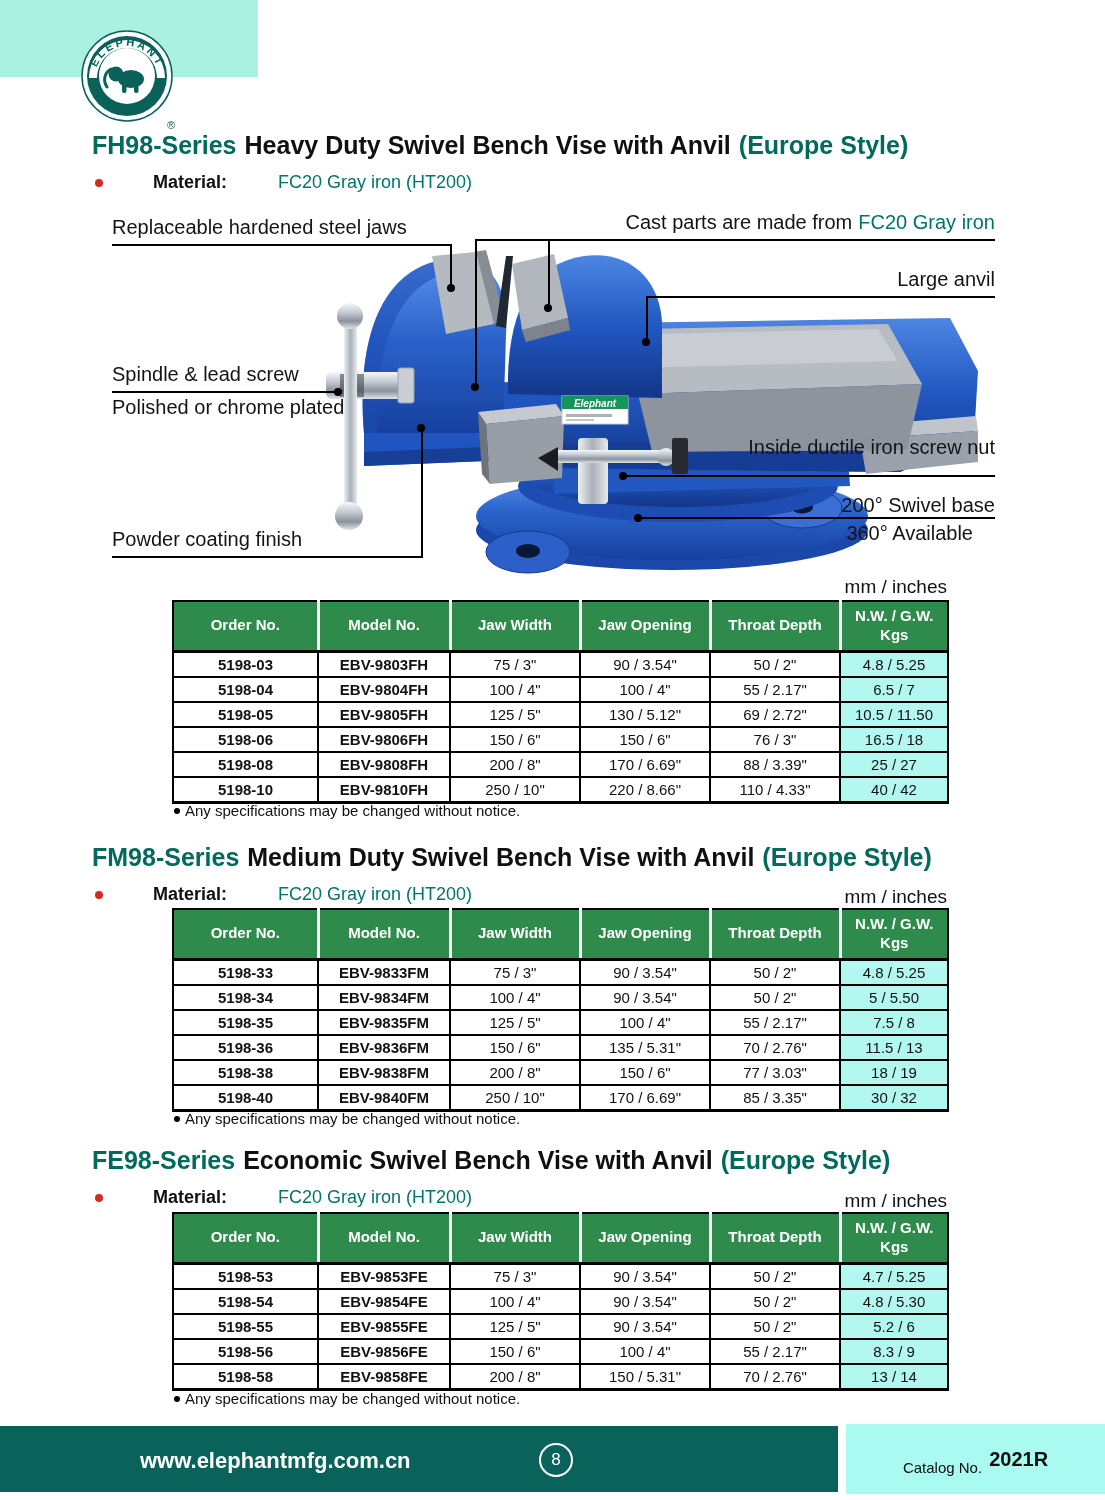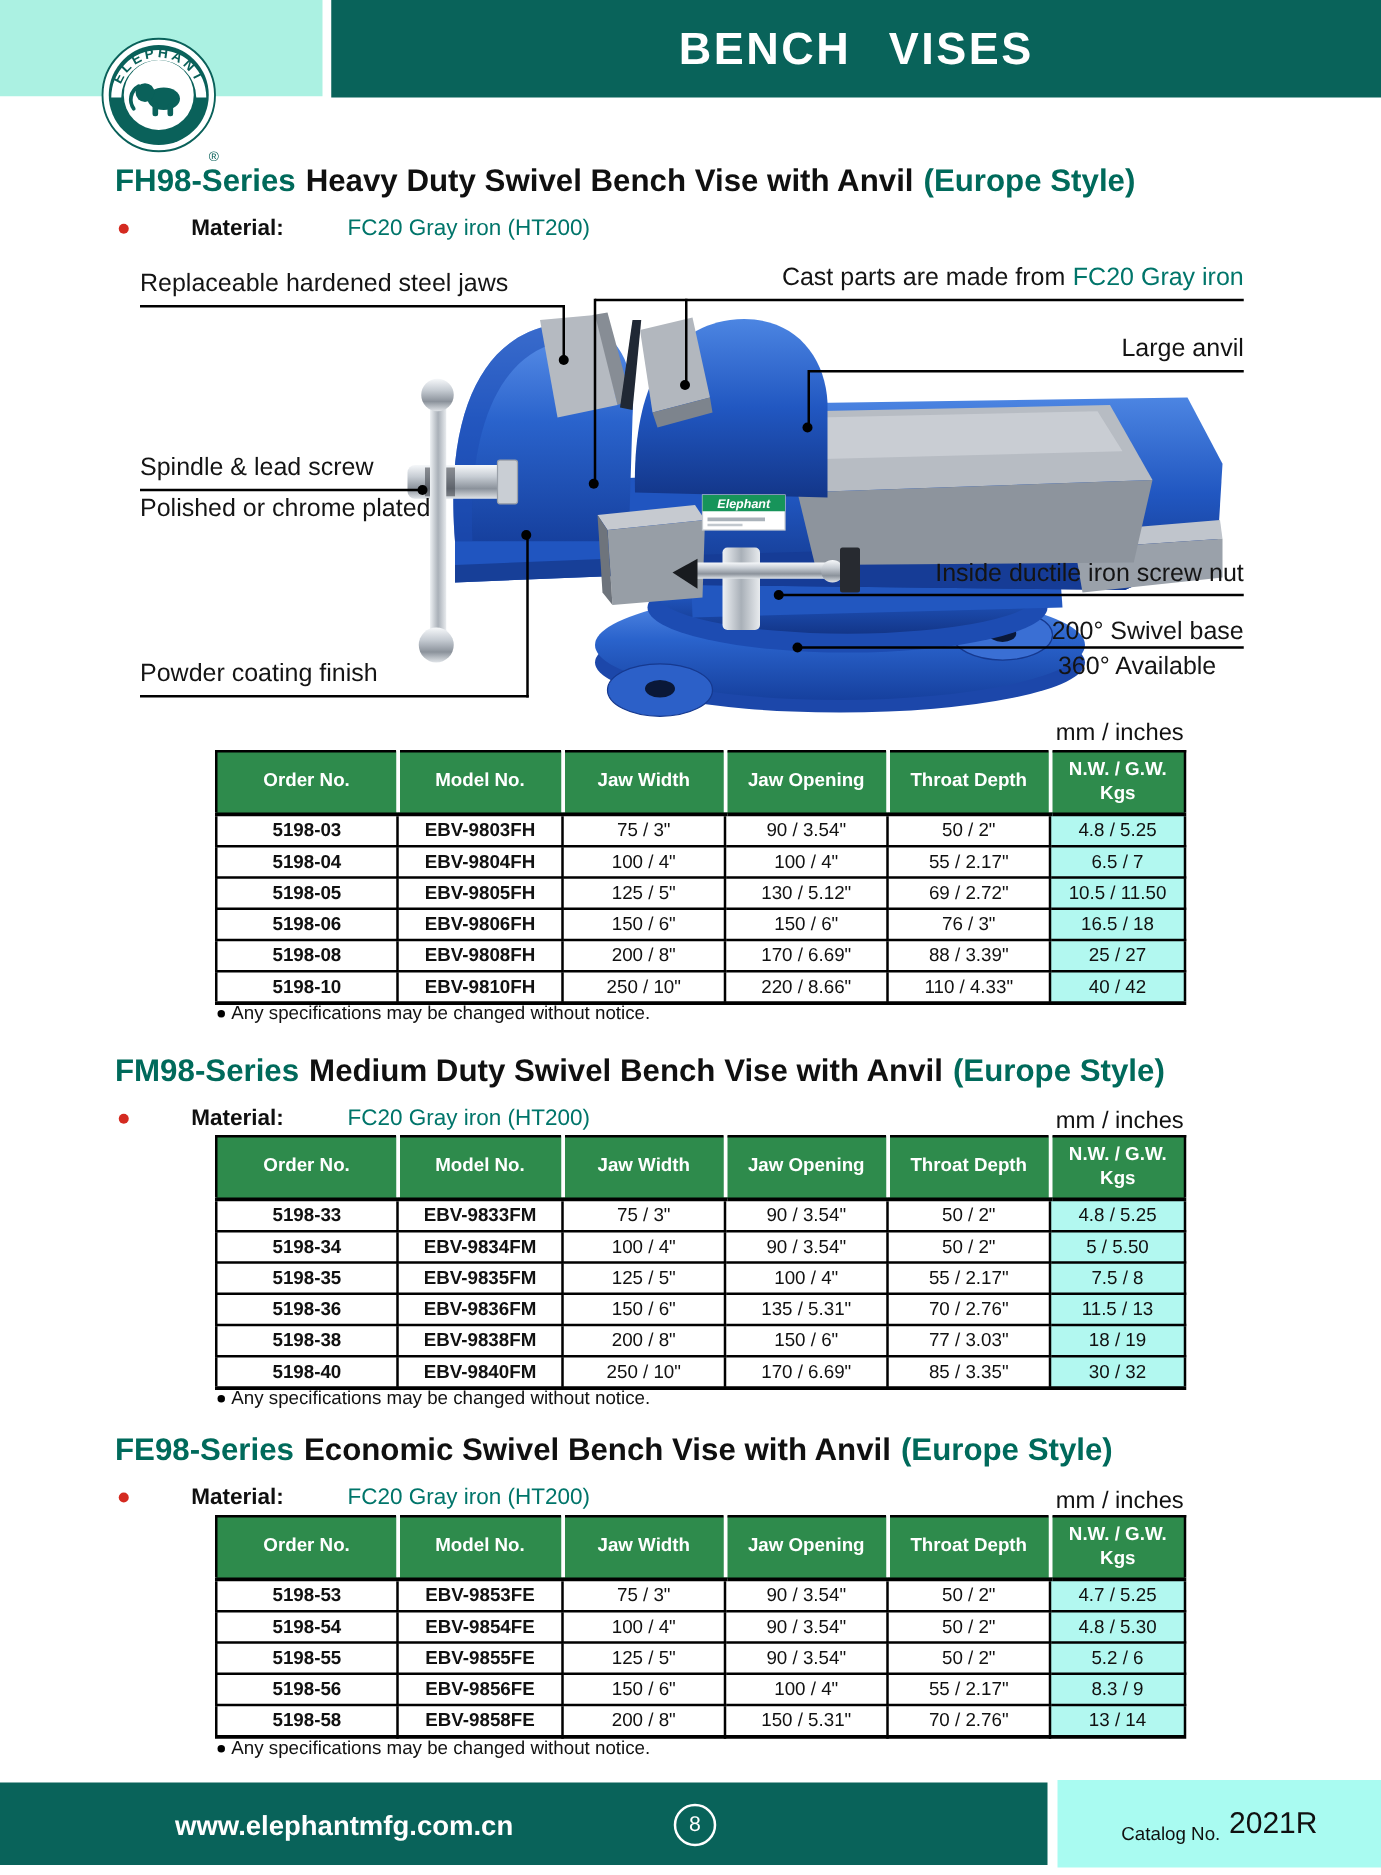--- a/index.html
+++ b/index.html
@@ -40,31 +40,28 @@
   .cl-line{position:absolute;background:#000;}
   .cl-dot{position:absolute;width:8px;height:8px;border-radius:50%;background:#000;}
   .vise{position:absolute;left:300px;top:228px;}
 
   
   .footer-band{position:absolute;left:0;top:1426px;width:838px;height:66px;background:#09635a;}
   .footer-site{position:absolute;left:140px;top:1448px;color:#fff;font-weight:bold;font-size:22px;}
   .page-circle{position:absolute;left:539px;top:1443px;width:30px;height:30px;border:2.5px solid #fff;border-radius:50%;color:#fff;font-size:17px;display:flex;align-items:center;justify-content:center;}
   .footer-mint{position:absolute;left:846px;top:1424px;width:259px;height:70px;background:#a9fbf1;display:flex;align-items:center;justify-content:center;}
   .catalog-label{font-size:15px;color:#101010;margin-top:16px;}
-  .catalog-no{font-size:24px;font-weight:normal;color:#101010;margin-left:7px;}
+  .catalog-no{font-size:20px;font-weight:bold;color:#101010;margin-left:7px;}
 </style>
 </head>
 <body>
 
 <div class="page">
 
   <div class="mint-block"></div>
-  <div class="banner">
-    <span class="banner-title">BENCH VISES</span>
-  </div>
 
   <svg class="logo" width="100" height="112" viewBox="0 0 100 112">
     <circle cx="47" cy="50" r="45" fill="#ffffff" stroke="#0a615a" stroke-width="1.5"></circle>
     <circle cx="47" cy="50" r="40" fill="#0a615a"></circle>
     <path d="M 9,52 A 38,38 0 0 1 85,52 L 77,52 A 30,30 0 0 0 17,52 Z" fill="#ffffff"></path>
     <circle cx="47" cy="50" r="28" fill="#ffffff"></circle>
     <defs>
         <path id="arcTxt" d="M 15,52 A 32,32 0 0 1 79,52" fill="none"></path>
       </defs>
     <text font-size="11" font-weight="bold" fill="#0a615a" letter-spacing="2.5">
@@ -168,21 +165,21 @@
     <rect x="44" y="92" width="13" height="194" rx="6" fill="url(#gchh)"></rect>
     <circle cx="50" cy="88" r="13" fill="url(#gch)"></circle>
     <circle cx="49" cy="288" r="14" fill="url(#gch)"></circle>
   </svg>
 
   <div class="callout" style="left:112px;top:216px;"><span>Replaceable hardened steel jaws</span></div>
   <div class="callout" style="right:110px;top:211px;text-align:right;"><span>Cast parts are made from</span><span class="hl">FC20 Gray iron</span></div>
   <div class="callout" style="right:110px;top:268px;"><span>Large anvil</span></div>
   <div class="callout" style="left:112px;top:363px;"><span>Spindle &amp; lead screw</span></div>
   <div class="callout" style="left:112px;top:396px;"><span>Polished or chrome plated</span></div>
-  <div class="callout" style="right:110px;top:448px;"><span>Inside ductile iron screw nut</span></div>
+  <div class="callout" style="right:110px;top:436px;"><span>Inside ductile iron screw nut</span></div>
   <div class="callout" style="right:110px;top:494px;"><span>200° Swivel base</span></div>
   <div class="callout" style="right:132px;top:522px;"><span>360° Available</span></div>
   <div class="callout" style="left:112px;top:528px;"><span>Powder coating finish</span></div>
 
   <div class="cl-line" style="left:112px;top:244px;width:340px;height:2px;"></div>
   <div class="cl-line" style="left:450px;top:244px;width:2px;height:44px;"></div>
   <div class="cl-dot" style="left:447px;top:284px;"></div>
   <div class="cl-line" style="left:476px;top:239px;width:519px;height:2px;"></div>
   <div class="cl-line" style="left:475px;top:239px;width:2px;height:148px;"></div>
   <div class="cl-dot" style="left:471px;top:383px;"></div>

